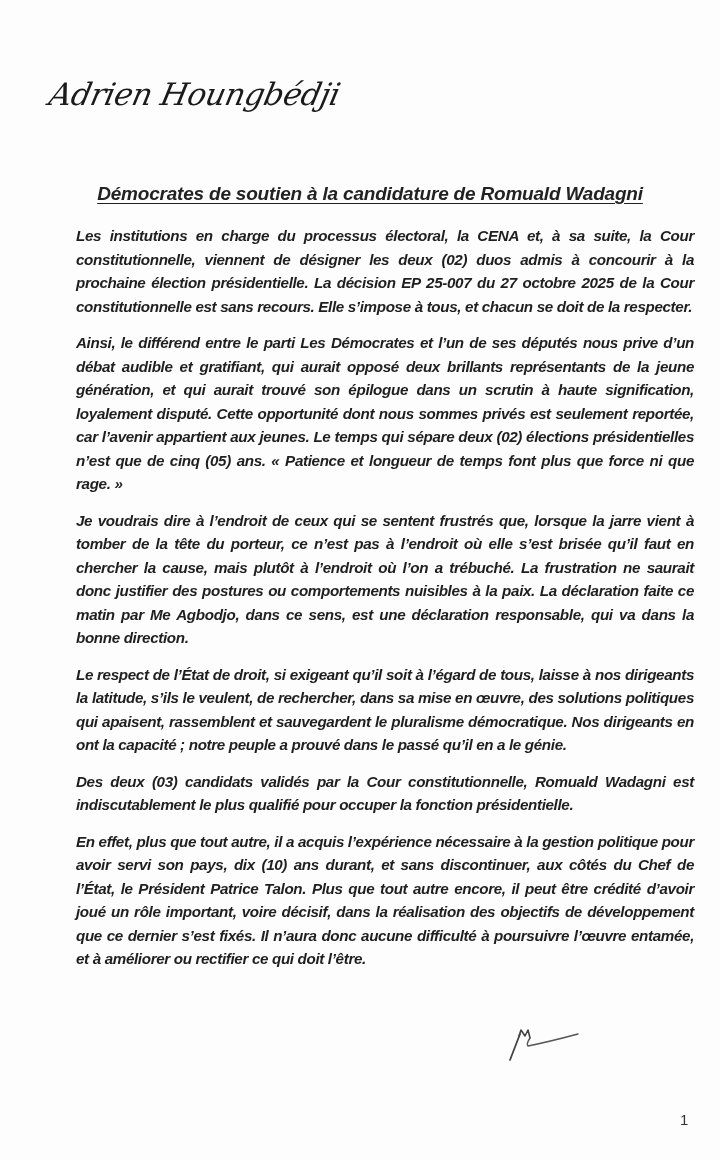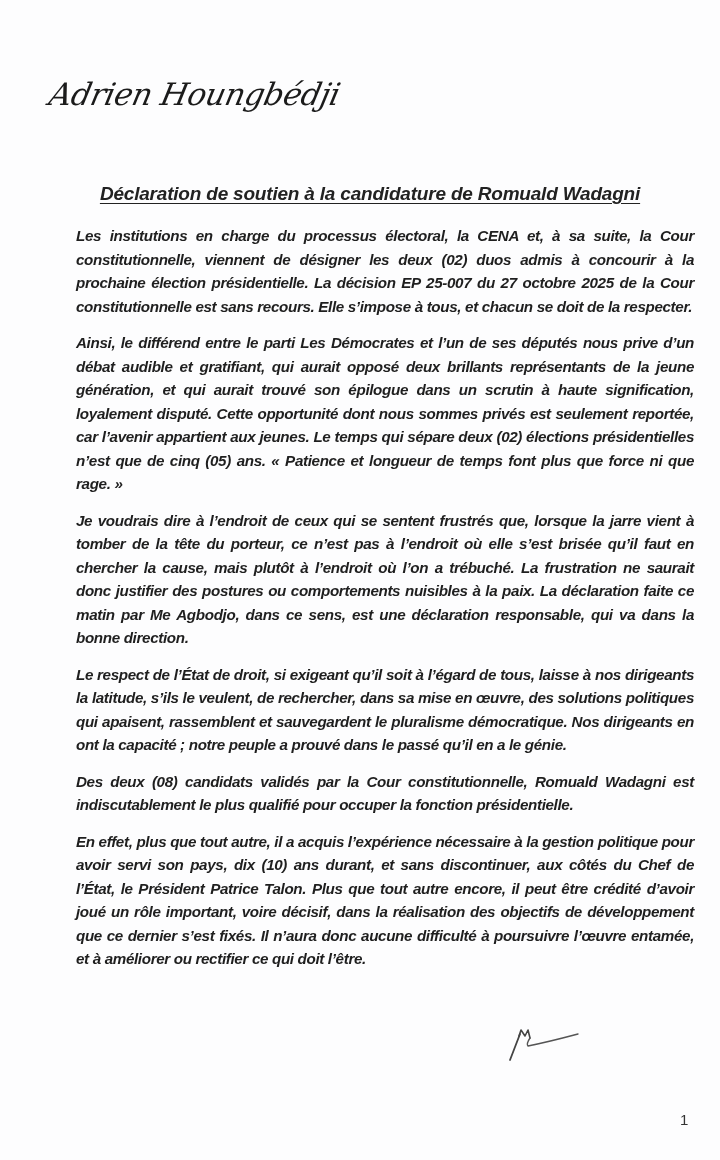--- a/index.html
+++ b/index.html
@@ -81,28 +81,28 @@
       color: #333;
     }
   </style>
 </head>
 <body>
 
 <div class="page">
 
   <div class="letterhead">Adrien Houngbédji</div>
 
-  <div class="title">Déclaration de soutien à la candidature de Romuald Wadagni</div>
+  <div class="title">Démocrates de soutien à la candidature de Romuald Wadagni</div>
 
   <div class="body-text">
     <p class="para">Les institutions en charge du processus électoral, la CENA et, à sa suite, la Cour constitutionnelle, viennent de désigner les deux (02) duos admis à concourir à la prochaine élection présidentielle. La décision EP 25-007 du 27 octobre 2025 de la Cour constitutionnelle est sans recours. Elle s’impose à tous, et chacun se doit de la respecter.</p>
     <p class="para">Ainsi, le différend entre le parti Les Démocrates et l’un de ses députés nous prive d’un débat audible et gratifiant, qui aurait opposé deux brillants représentants de la jeune génération, et qui aurait trouvé son épilogue dans un scrutin à haute signification, loyalement disputé. Cette opportunité dont nous sommes privés est seulement reportée, car l’avenir appartient aux jeunes. Le temps qui sépare deux (02) élections présidentielles n’est que de cinq (05) ans. « Patience et longueur de temps font plus que force ni que rage. »</p>
     <p class="para">Je voudrais dire à l’endroit de ceux qui se sentent frustrés que, lorsque la jarre vient à tomber de la tête du porteur, ce n’est pas à l’endroit où elle s’est brisée qu’il faut en chercher la cause, mais plutôt à l’endroit où l’on a trébuché. La frustration ne saurait donc justifier des postures ou comportements nuisibles à la paix. La déclaration faite ce matin par Me Agbodjo, dans ce sens, est une déclaration responsable, qui va dans la bonne direction.</p>
     <p class="para">Le respect de l’État de droit, si exigeant qu’il soit à l’égard de tous, laisse à nos dirigeants la latitude, s’ils le veulent, de rechercher, dans sa mise en œuvre, des solutions politiques qui apaisent, rassemblent et sauvegardent le pluralisme démocratique. Nos dirigeants en ont la capacité ; notre peuple a prouvé dans le passé qu’il en a le génie.</p>
-    <p class="para">Des deux (08) candidats validés par la Cour constitutionnelle, Romuald Wadagni est indiscutablement le plus qualifié pour occuper la fonction présidentielle.</p>
+    <p class="para">Des deux (03) candidats validés par la Cour constitutionnelle, Romuald Wadagni est indiscutablement le plus qualifié pour occuper la fonction présidentielle.</p>
     <p class="para">En effet, plus que tout autre, il a acquis l’expérience nécessaire à la gestion politique pour avoir servi son pays, dix (10) ans durant, et sans discontinuer, aux côtés du Chef de l’État, le Président Patrice Talon. Plus que tout autre encore, il peut être crédité d’avoir joué un rôle important, voire décisif, dans la réalisation des objectifs de développement que ce dernier s’est fixés. Il n’aura donc aucune difficulté à poursuivre l’œuvre entamée, et à améliorer ou rectifier ce qui doit l’être.</p>
   </div>
 
   <div class="signature">
     <svg width="80" height="46" viewBox="0 0 80 46">
       <path d="M2 40 L12 14" stroke="#444" stroke-width="1.8" fill="none" stroke-linecap="round"></path>
       <path d="M11 16 L13 10 L17 16 L20 10 L22 18" stroke="#444" stroke-width="1.6" fill="none" stroke-linecap="round" stroke-linejoin="round"></path>
       <path d="M22 18 Q18 24 20 26 Q40 22 70 14" stroke="#555" stroke-width="1.4" fill="none" stroke-linecap="round"></path>
     </svg>
   </div>

